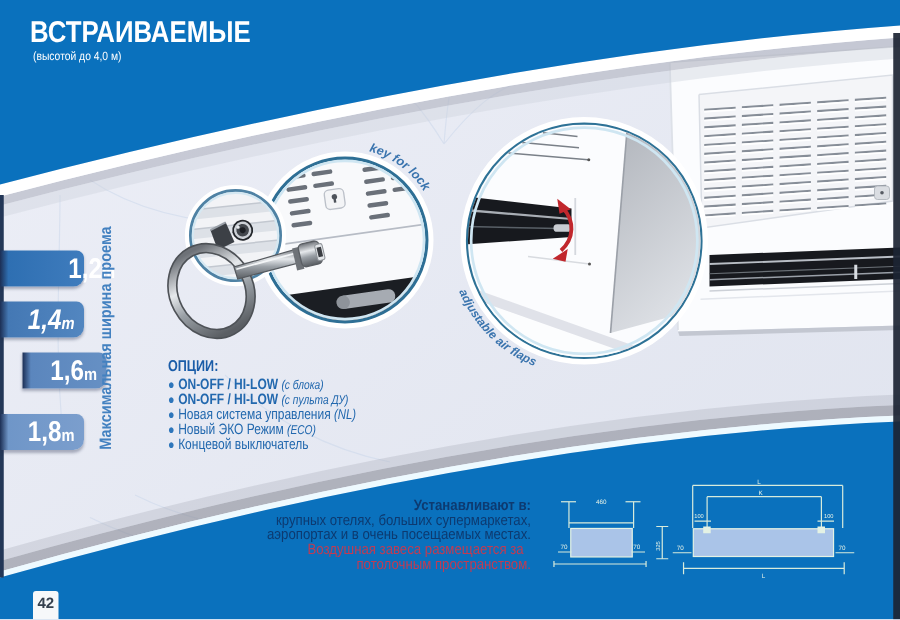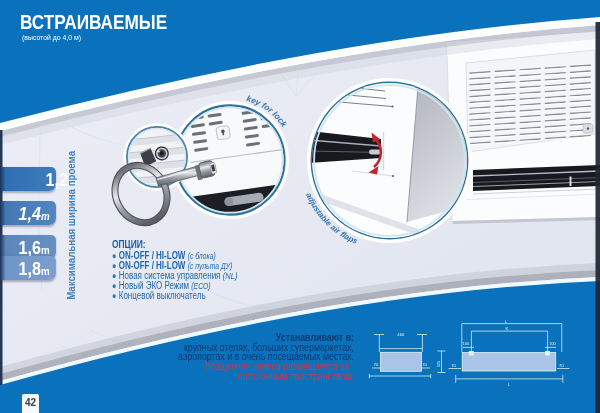--- a/index.html
+++ b/index.html
@@ -397,22 +397,22 @@
 </g>
 
 <rect x="595.5" y="22" width="4.5" height="391" fill="#1c2433" opacity=".92"></rect>
 </svg>
 
 <div class="abs" id="title">ВСТРАИВАЕМЫЕ</div>
 <div class="abs" id="subtitle">(высотой до 4,0 м)</div>
 
 <div class="abs badge" style="top:167px;background:linear-gradient(to right,#1c2f55,#2e6fb2 10%,#3f7cbd);padding-left:40px;"><span class="bt"><b>1,2</b><span>m</span></span></div>
 <div class="abs badge" style="top:201px;background:linear-gradient(to right,#1c2f55,#4478b4 10%,#5286c0);font-style:italic;"><span class="bt"><b>1,4</b><span>m</span></span></div>
-<div class="abs badge" style="top:235px;background:linear-gradient(to right,#1c2f55,#5b86bd 10%,#6690c4);"><span class="bt"><b>1,6</b><span>m</span></span></div>
-<div class="abs badge" style="top:256px;background:linear-gradient(to right,#1c2f55,#6f96c8 10%,#7b9ecd);text-align:right;"><span class="bt"><b>1,8</b><span>m</span></span></div>
+<div class="abs badge" style="top:235px;background:linear-gradient(to right,#1c2f55,#5b86bd 10%,#6690c4);margin-left:15px;"><span class="bt"><b>1,6</b><span>m</span></span></div>
+<div class="abs badge" style="top:276px;background:linear-gradient(to right,#1c2f55,#6f96c8 10%,#7b9ecd);text-align:right;"><span class="bt"><b>1,8</b><span>m</span></span></div>
 
 <div class="abs" id="vlabel">Максимальная ширина проема</div>
 
 <div class="abs" id="opts">
   <div class="hd">ОПЦИИ:</div>
   <div class="it"><span class="bu">●</span><b>ON-OFF / HI-LOW</b> <i>(с блока)</i></div>
   <div class="it"><span class="bu">●</span><b>ON-OFF / HI-LOW</b> <i>(с пульта ДУ)</i></div>
   <div class="it"><span class="bu">●</span>Новая система управления <i style="font-size:9.5px;">(NL)</i></div>
   <div class="it"><span class="bu">●</span>Новый ЭКО Режим <i>(ECO)</i></div>
   <div class="it"><span class="bu">●</span>Концевой выключатель</div>

